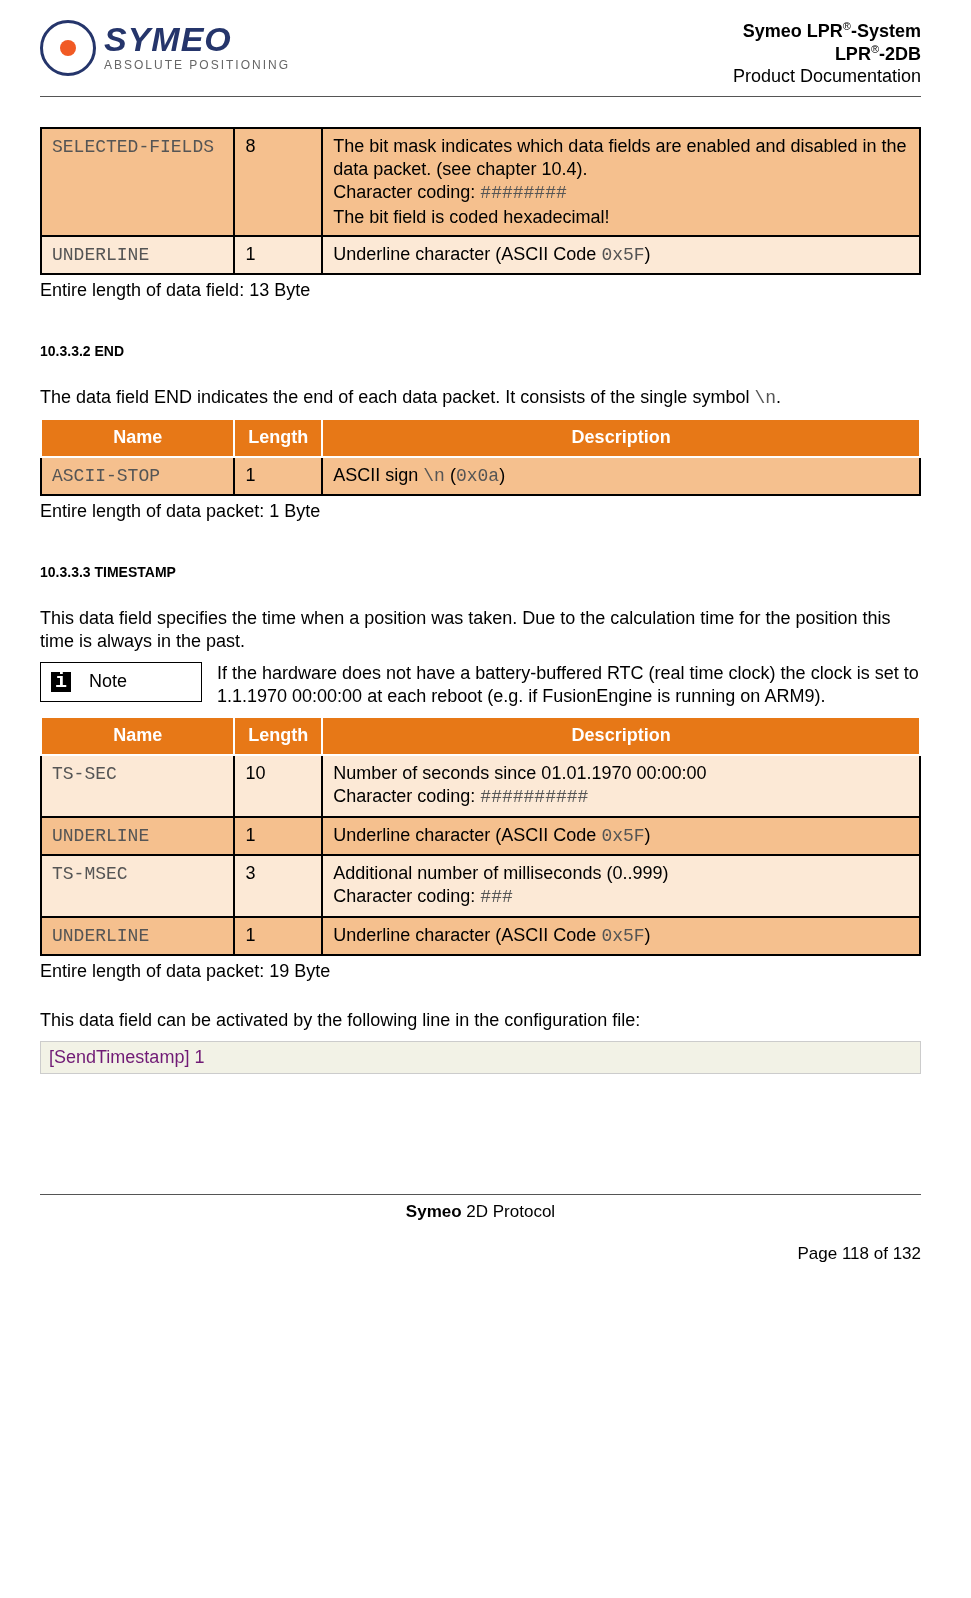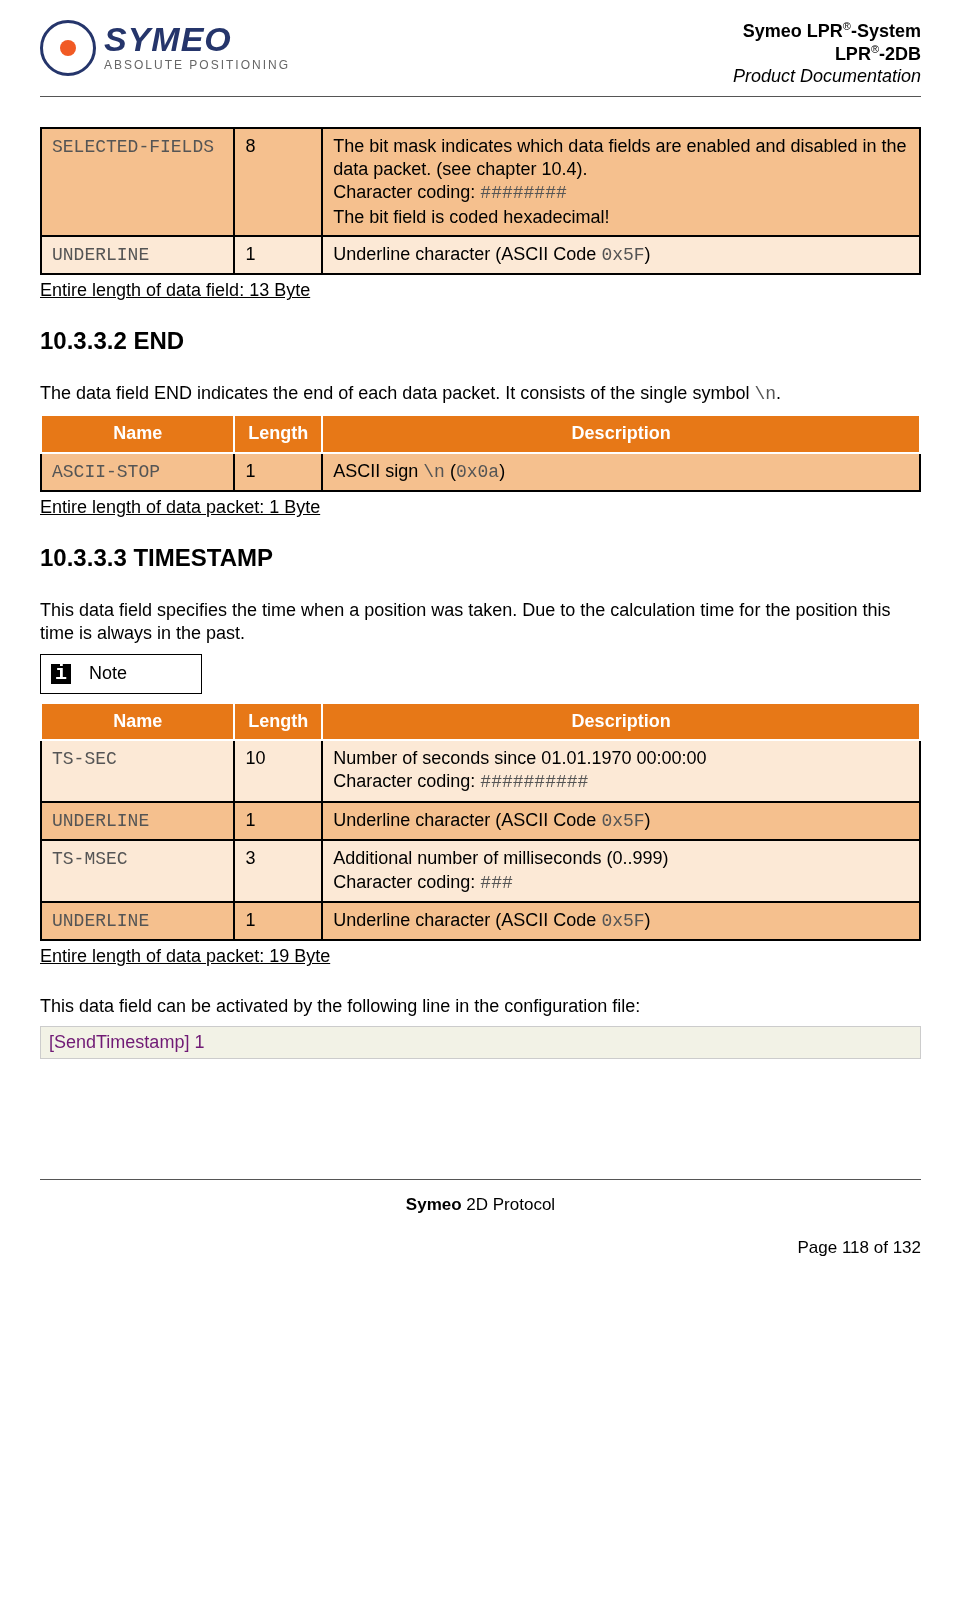--- a/index.html
+++ b/index.html
@@ -32,61 +32,61 @@
   .logo-main {
     font-family: Arial, sans-serif; font-weight:bold; font-style:italic;
     font-size:34px; color:#25356b; letter-spacing:1px; line-height:1;
   }
   .logo-sub {
     font-size:12px; letter-spacing:2px; color:#666; margin-top:2px;text-align:center;
   }
   .hdr-right { text-align:right; font-size:18px; line-height:1.25; }
   .hdr-right .bold{ font-weight:bold; }
   .hdr-right sup{ font-size:11px; }
-  .hdr-right .italic{ font-style:italic; }
+  .hdr-right .italic{ }
 
   table.data {
     width:100%; border-collapse:collapse; margin:4px 0;
   }
   table.data th {
     background:#e77817; color:#fff; font-weight:bold; text-align:center;
     padding:6px 10px; border:2px solid #fff; font-size:18px;
   }
   table.data td {
     padding:6px 10px; border:2px solid #000000; vertical-align:top;
   }
   tr.row-dark td { background:#f5c08e; }
   tr.row-light td { background:#fce9d6; }
   .mono { font-family: "Courier New", monospace; color:#555; }
   .col-name { width:22%; }
   .col-len { width:10%; }
 
-  h3.sect { font-size:24px; font-weight:bold; margin:22px 0 15px; }
+  h3.sect { font-size:14px; font-weight:bold; margin:39px 0 15px; }
   p.body { margin:26px 0 8px; }
-  p.after-table { margin:4px 0 8px;text-decoration:underline; }
+  p.after-table { margin:4px 0 8px; }
 
   .note-row { display:flex; gap:15px; margin:8px 0; align-items:flex-start; }
   .note-box {
     border:1px solid #000; display:flex; align-items:center;
     padding:4px 10px; gap:18px; min-width:140px; height:30px;
   }
   .note-box .i {
     font-family:"Courier New",monospace; font-weight:bold; font-size:20px;
     background:#000; color:#fff; width:20px; height:20px; display:flex;
     align-items:center; justify-content:center;
   }
   .note-text { flex:1; }
 
   .config-box {
     background:#f2f2e6; border:1px solid #ccc; padding:4px 8px;
     font-family:Liberation Sans, sans-serif; color:#701a75; margin:6px 0;
   }
 
   .footer {
-    margin-top:120px; border-top:1px solid #555; padding-top:14px;
+    margin-top:120px; border-top:1px solid #555; padding-top:6px;
     text-align:center; font-size:17px;
   }
   .footer .row2 { text-align:left; font-weight:bold; margin-top:14px; }
   .footer .row3 { text-align:right; margin-top:20px; font-size:17px; }
 </style>
 </head>
 <body>
 
 <div class="header">
   <div class="logo-area">
@@ -145,20 +145,21 @@
 <p class="after-table">Entire length of data packet: 1 Byte</p>
 
 <h3 class="sect">10.3.3.3 TIMESTAMP</h3>
 <p class="body">This data field specifies the time when a position was taken. Due to the calculation time for the position this time is always in the past.</p>
 
 <div class="note-row">
   <div class="note-box">
     <span class="i">i</span>
     <span>Note</span>
   </div>
+  <div class="note-text">If the hardware does not have a battery-buffered RTC (real time clock) the clock is set to 1.1.1970 00:00:00 at each reboot (e.g. if FusionEngine is running on ARM9).</div>
 </div>
 
 <table class="data">
   <tbody>
       <tr>
     <th class="col-name">Name</th>
     <th class="col-len">Length</th>
     <th>Description</th>
   </tr>
   <tr class="row-light">

